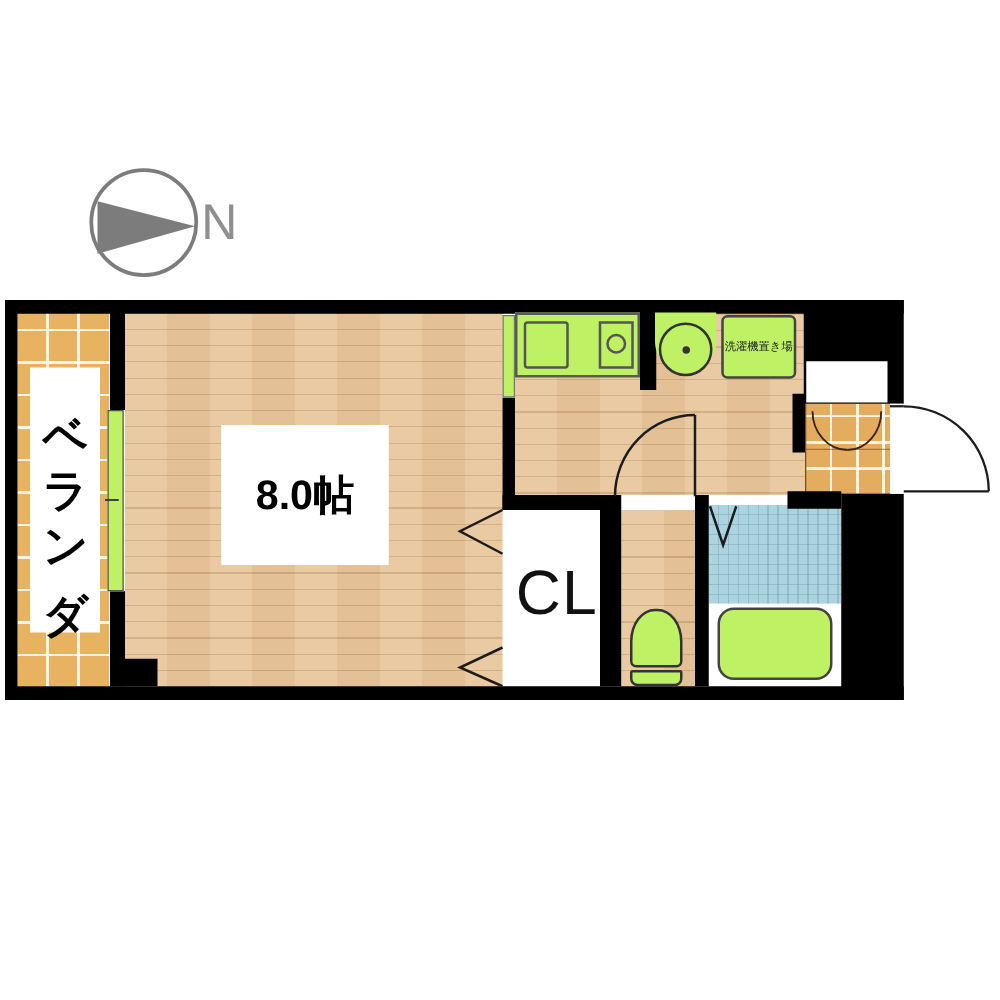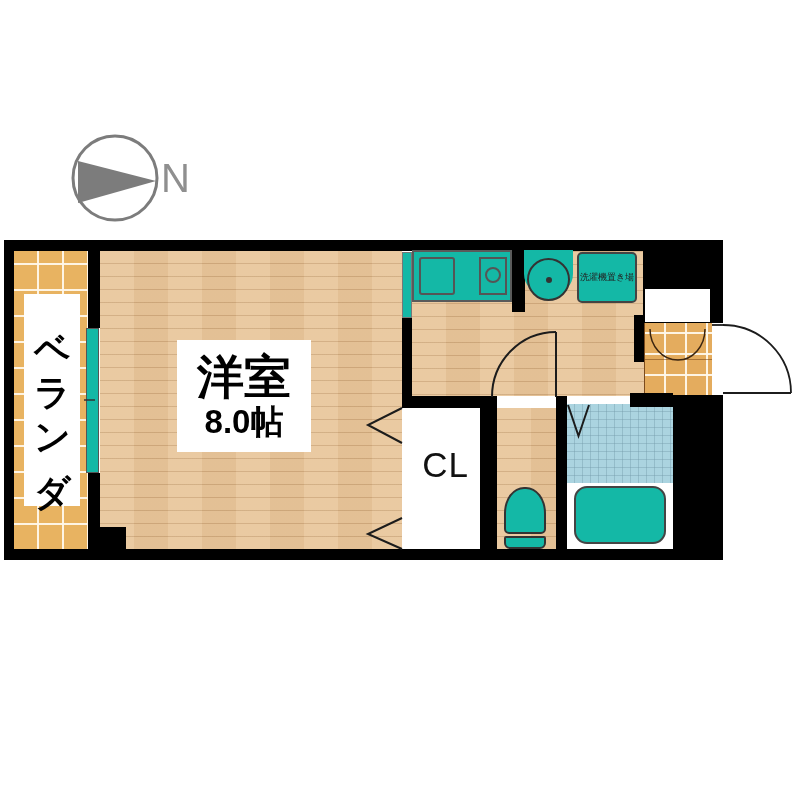--- a/index.html
+++ b/index.html
@@ -27,31 +27,31 @@
       repeating-linear-gradient(0deg, transparent 0 19px, rgba(255,248,235,0.95) 19px 21px),
       repeating-linear-gradient(90deg, transparent 0 19px, rgba(255,248,235,0.95) 19px 21px);
   }
   .tile-bath{
     position:absolute;background-color:#abd4e0;
     background-image:
       repeating-linear-gradient(0deg, transparent 0 7px, rgba(110,150,165,0.38) 7px 8px),
       repeating-linear-gradient(90deg, transparent 0 7px, rgba(110,150,165,0.38) 7px 8px);
   }
   .white-box{position:absolute;background:#fff;}
-  .fixture{position:absolute;background:#14b8a6;box-sizing:border-box;}
+  .fixture{position:absolute;background:#bef264;box-sizing:border-box;}
   .label-box{position:absolute;background:#fff;display:flex;align-items:center;justify-content:center;color:#111;}
   svg{position:absolute;left:0;top:0;pointer-events:none;}
   .room-label{ text-align:center;font-weight:600;line-height:1.12;color:#000; }
   .room-label .l1{font-size:47px;display:block;}
   .room-label .l2{font-size:33px;display:block;}
   .vert-text{
     writing-mode:vertical-rl;text-orientation:upright;
     font-size:36px;letter-spacing:5px;font-weight:600;color:#000;
   }
-  .cl-text{position:absolute;font-size:35px;color:#111;text-align:center;letter-spacing:1px;}
+  .cl-text{position:absolute;font-size:50px;color:#111;text-align:center;letter-spacing:1px;}
   .laundry-text{font-size:9px;color:#222;white-space:nowrap;}
   .n-text{position:absolute;font-size:40px;color:#8f8f8f;}
 </style>
 </head>
 <body>
 
 <div id="stage">
 
   <div class="tile-balcony" style="left:14px;top:250px;width:74px;height:299px;"></div>
   <div class="wood" style="left:100px;top:250px;width:302px;height:299px;"></div>
@@ -104,21 +104,20 @@
   <div class="fixture" style="left:504px;top:536px;width:42px;height:13px;border:2px solid #333;border-radius:2px 2px 6px 6px;"></div>
 
   <div class="fixture" style="left:574px;top:486px;width:92px;height:58px;border:2px solid #444;border-radius:13px;"></div>
 
   <div class="label-box" style="left:24px;top:294px;width:56px;height:212px;">
     <span class="vert-text">ベランダ</span>
   </div>
 
   <div class="label-box" style="left:177px;top:340px;width:134px;height:112px;">
     <div class="room-label">
-      <span class="l1">洋室</span>
       <span class="l2">8.0帖</span>
     </div>
   </div>
 
   <div class="cl-text" style="left:411px;top:445px;width:69px;">CL</div>
 
   <div class="n-text" style="left:161px;top:156px;">N</div>
 
   <svg width="800" height="800" viewBox="0 0 800 800">
 

